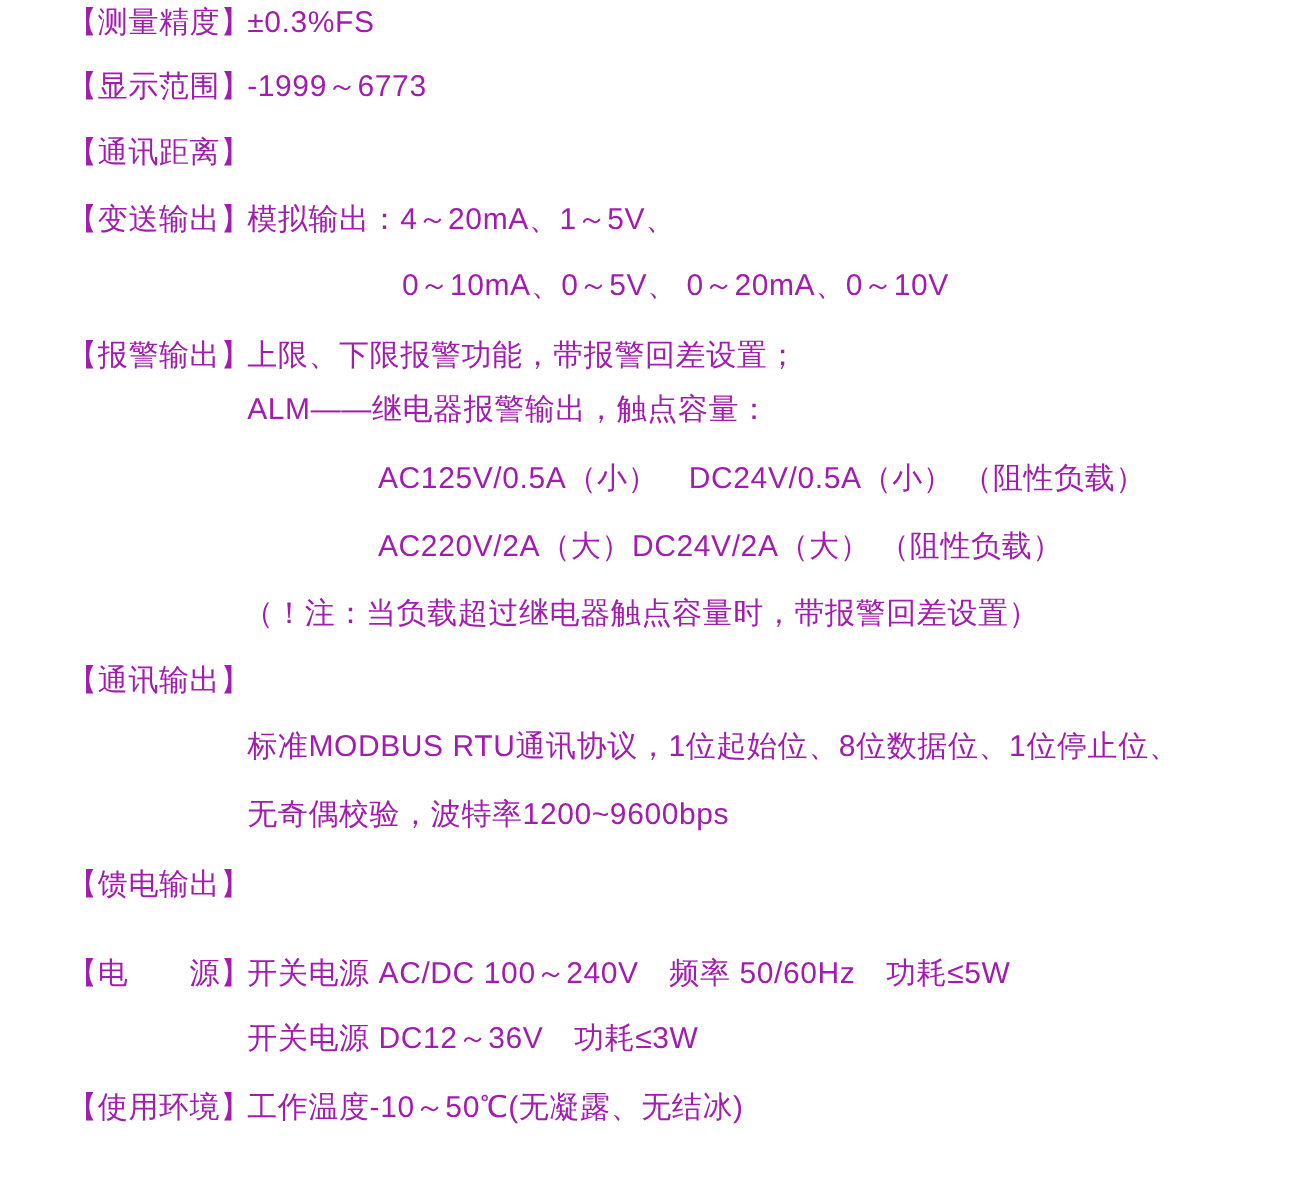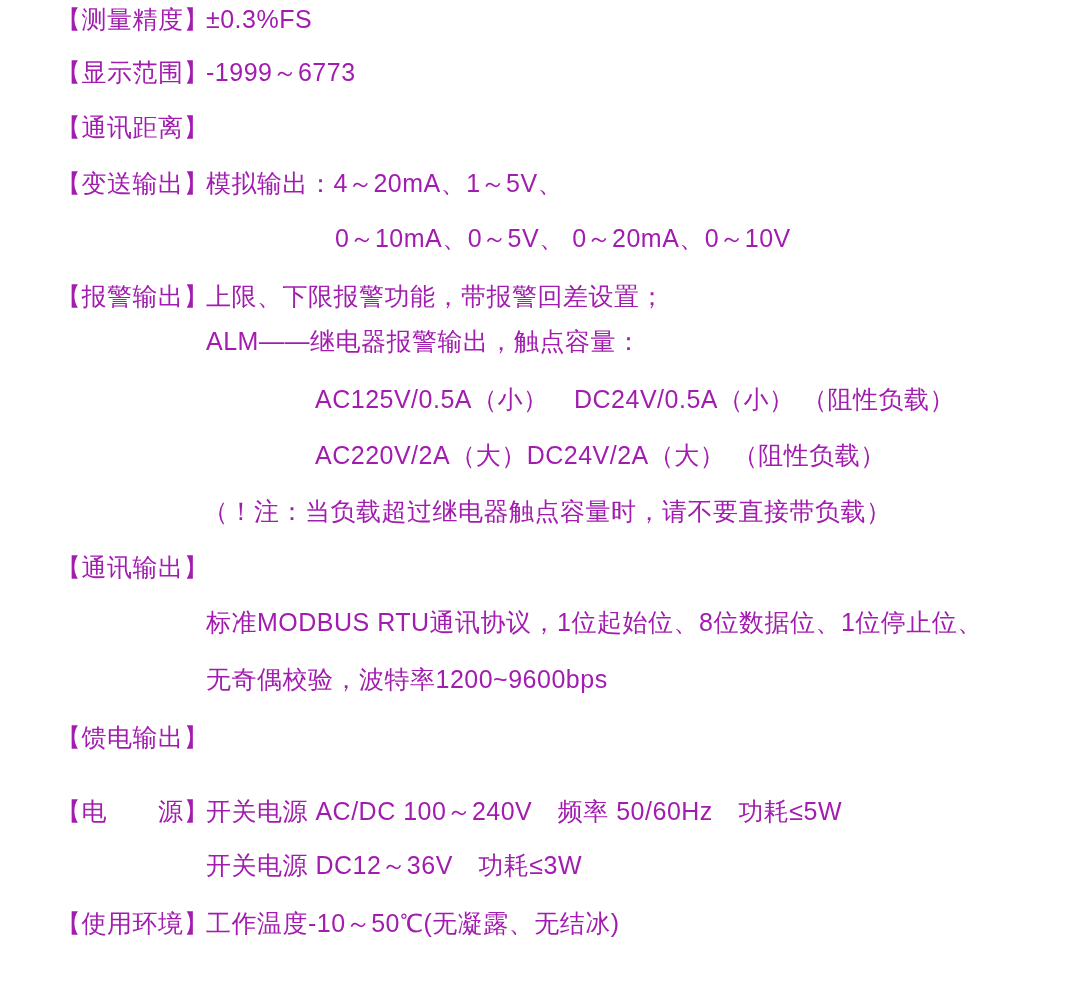--- a/index.html
+++ b/index.html
@@ -82,21 +82,21 @@
 
   <div class="line ind-b" style="top:381px">
     <span class="content">AC125V/0.5A（小）　DC24V/0.5A（小） （阻性负载）</span>
   </div>
 
   <div class="line ind-b" style="top:437px">
     <span class="content">AC220V/2A（大）DC24V/2A（大） （阻性负载）</span>
   </div>
 
   <div class="line ind-d" style="top:493px">
-    <span class="content">（！注：当负载超过继电器触点容量时，请不要直接带负载）</span>
+    <span class="content">（！注：当负载超过继电器触点容量时，带报警回差设置）</span>
   </div>
 
   <div class="line" style="top:549px">
     <span class="label">【通讯输出】</span>
   </div>
 
   <div class="line ind-a" style="top:604px">
     <span class="content">标准MODBUS RTU通讯协议，1位起始位、8位数据位、1位停止位、</span>
   </div>
 

